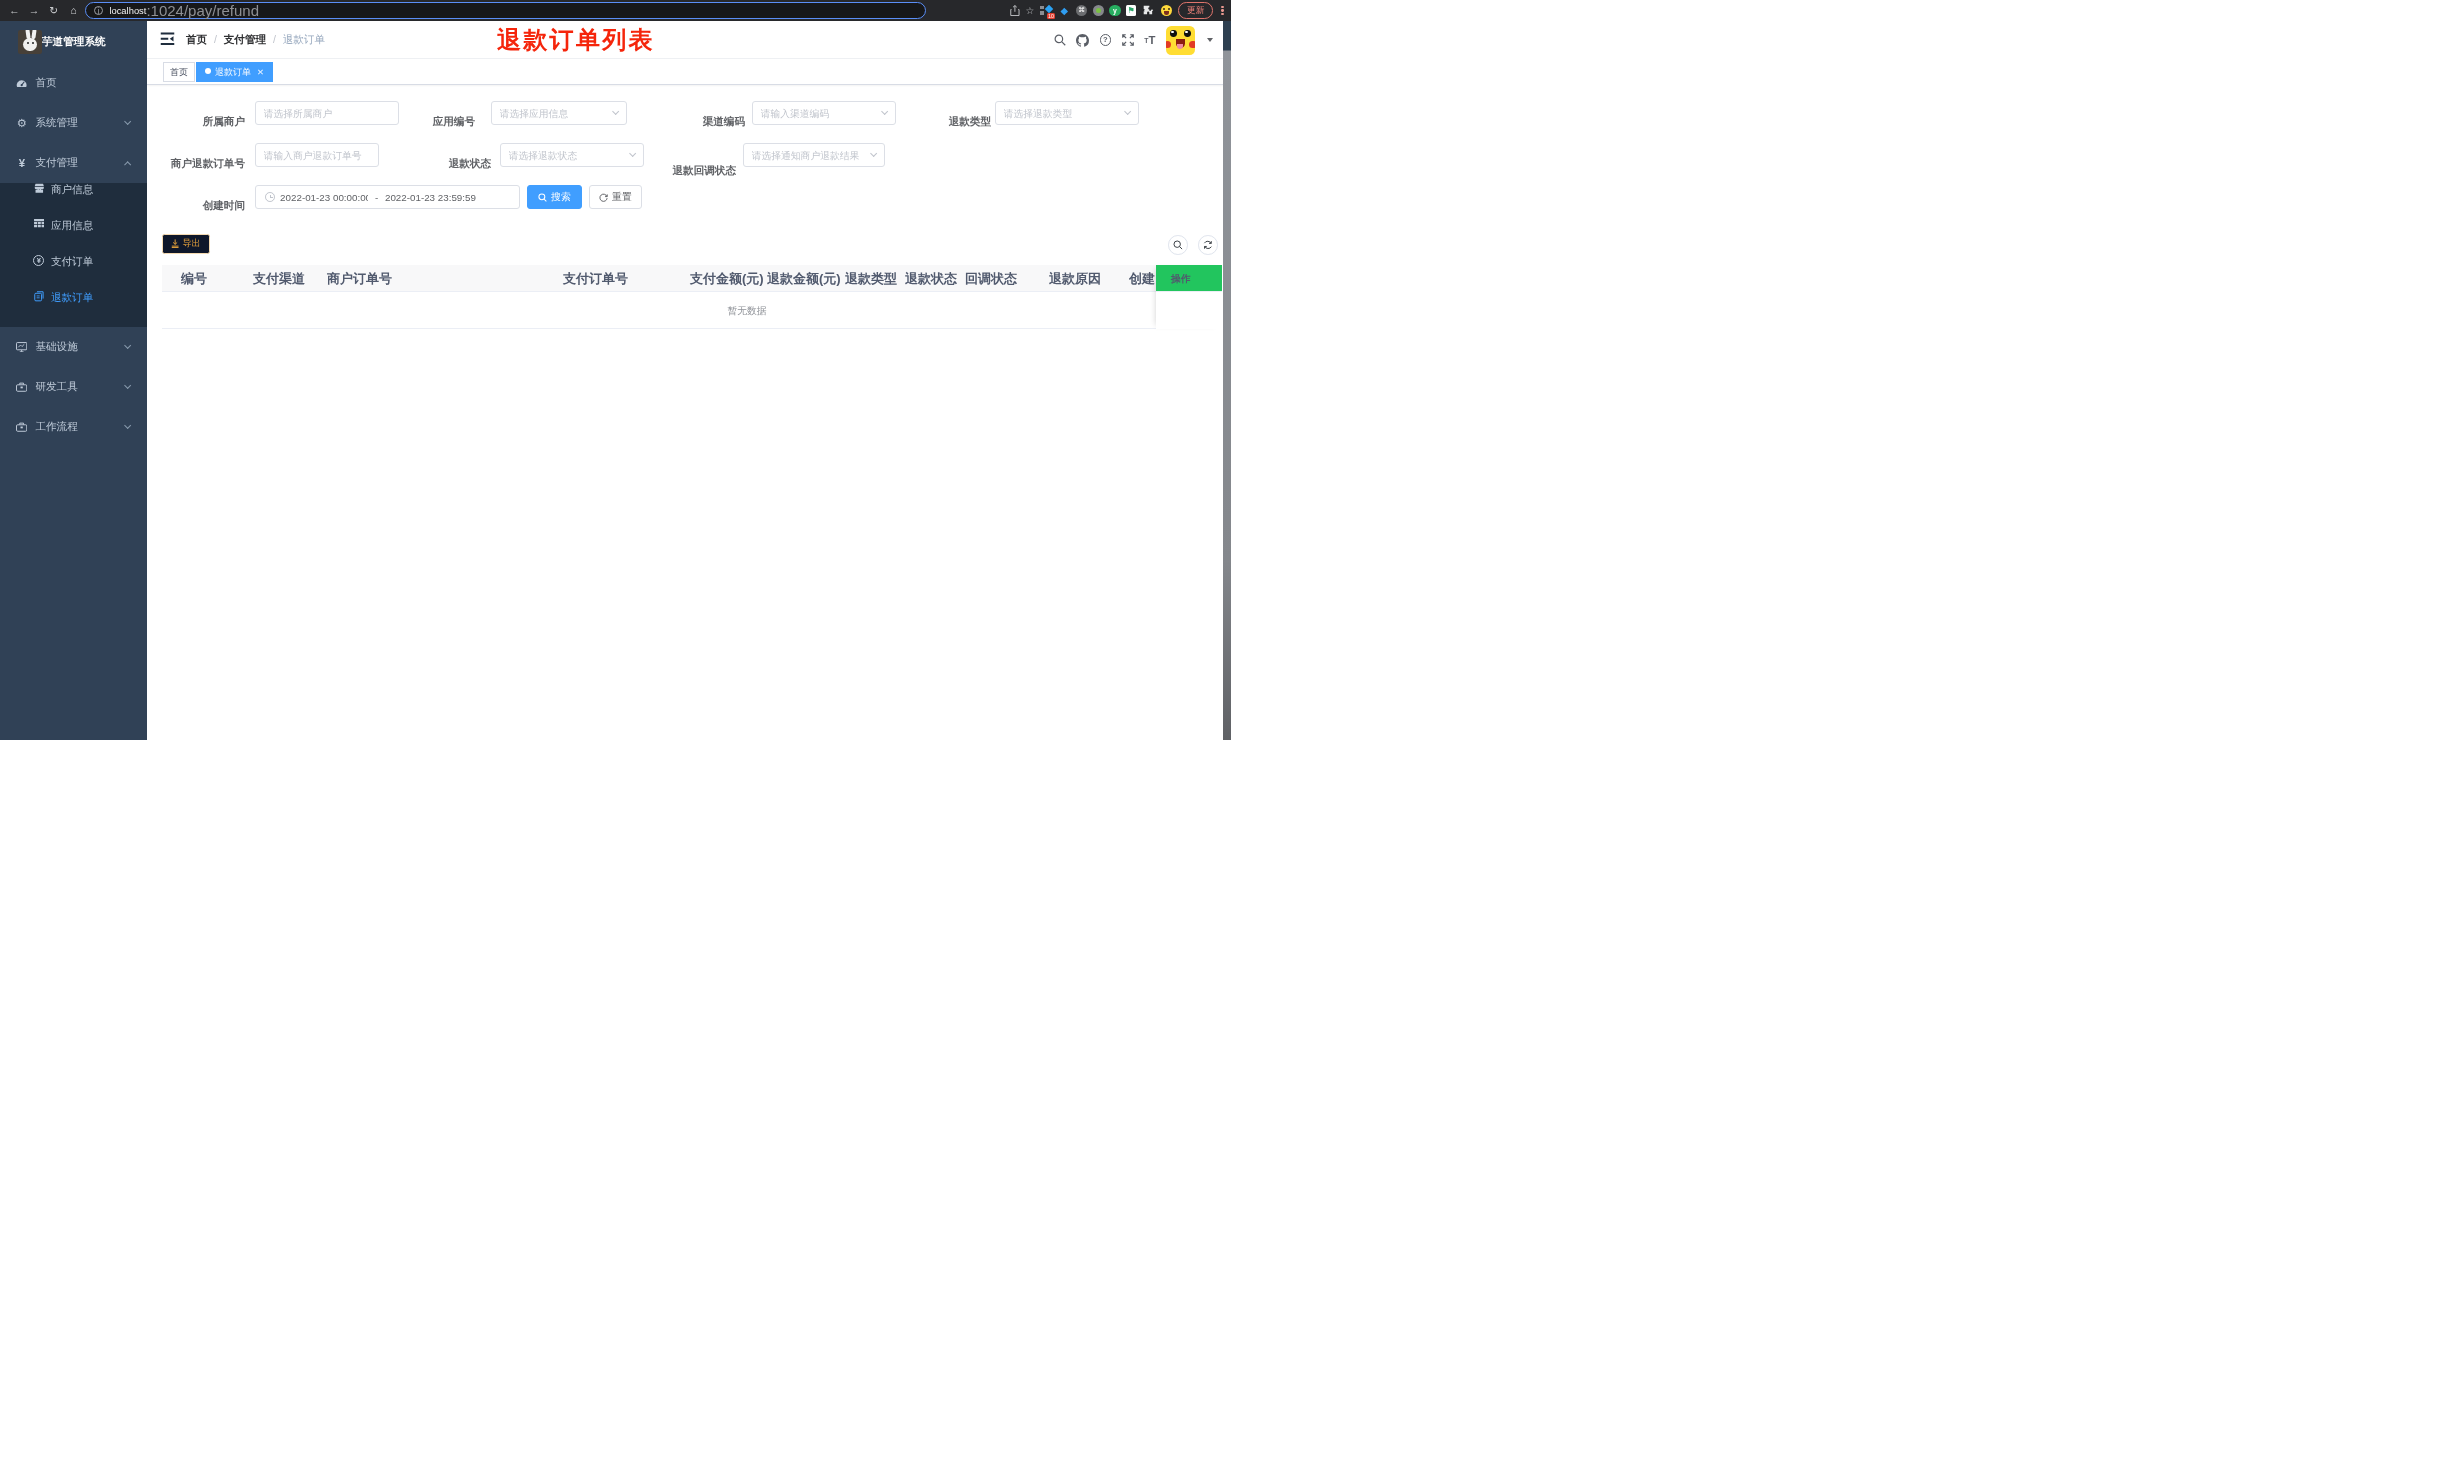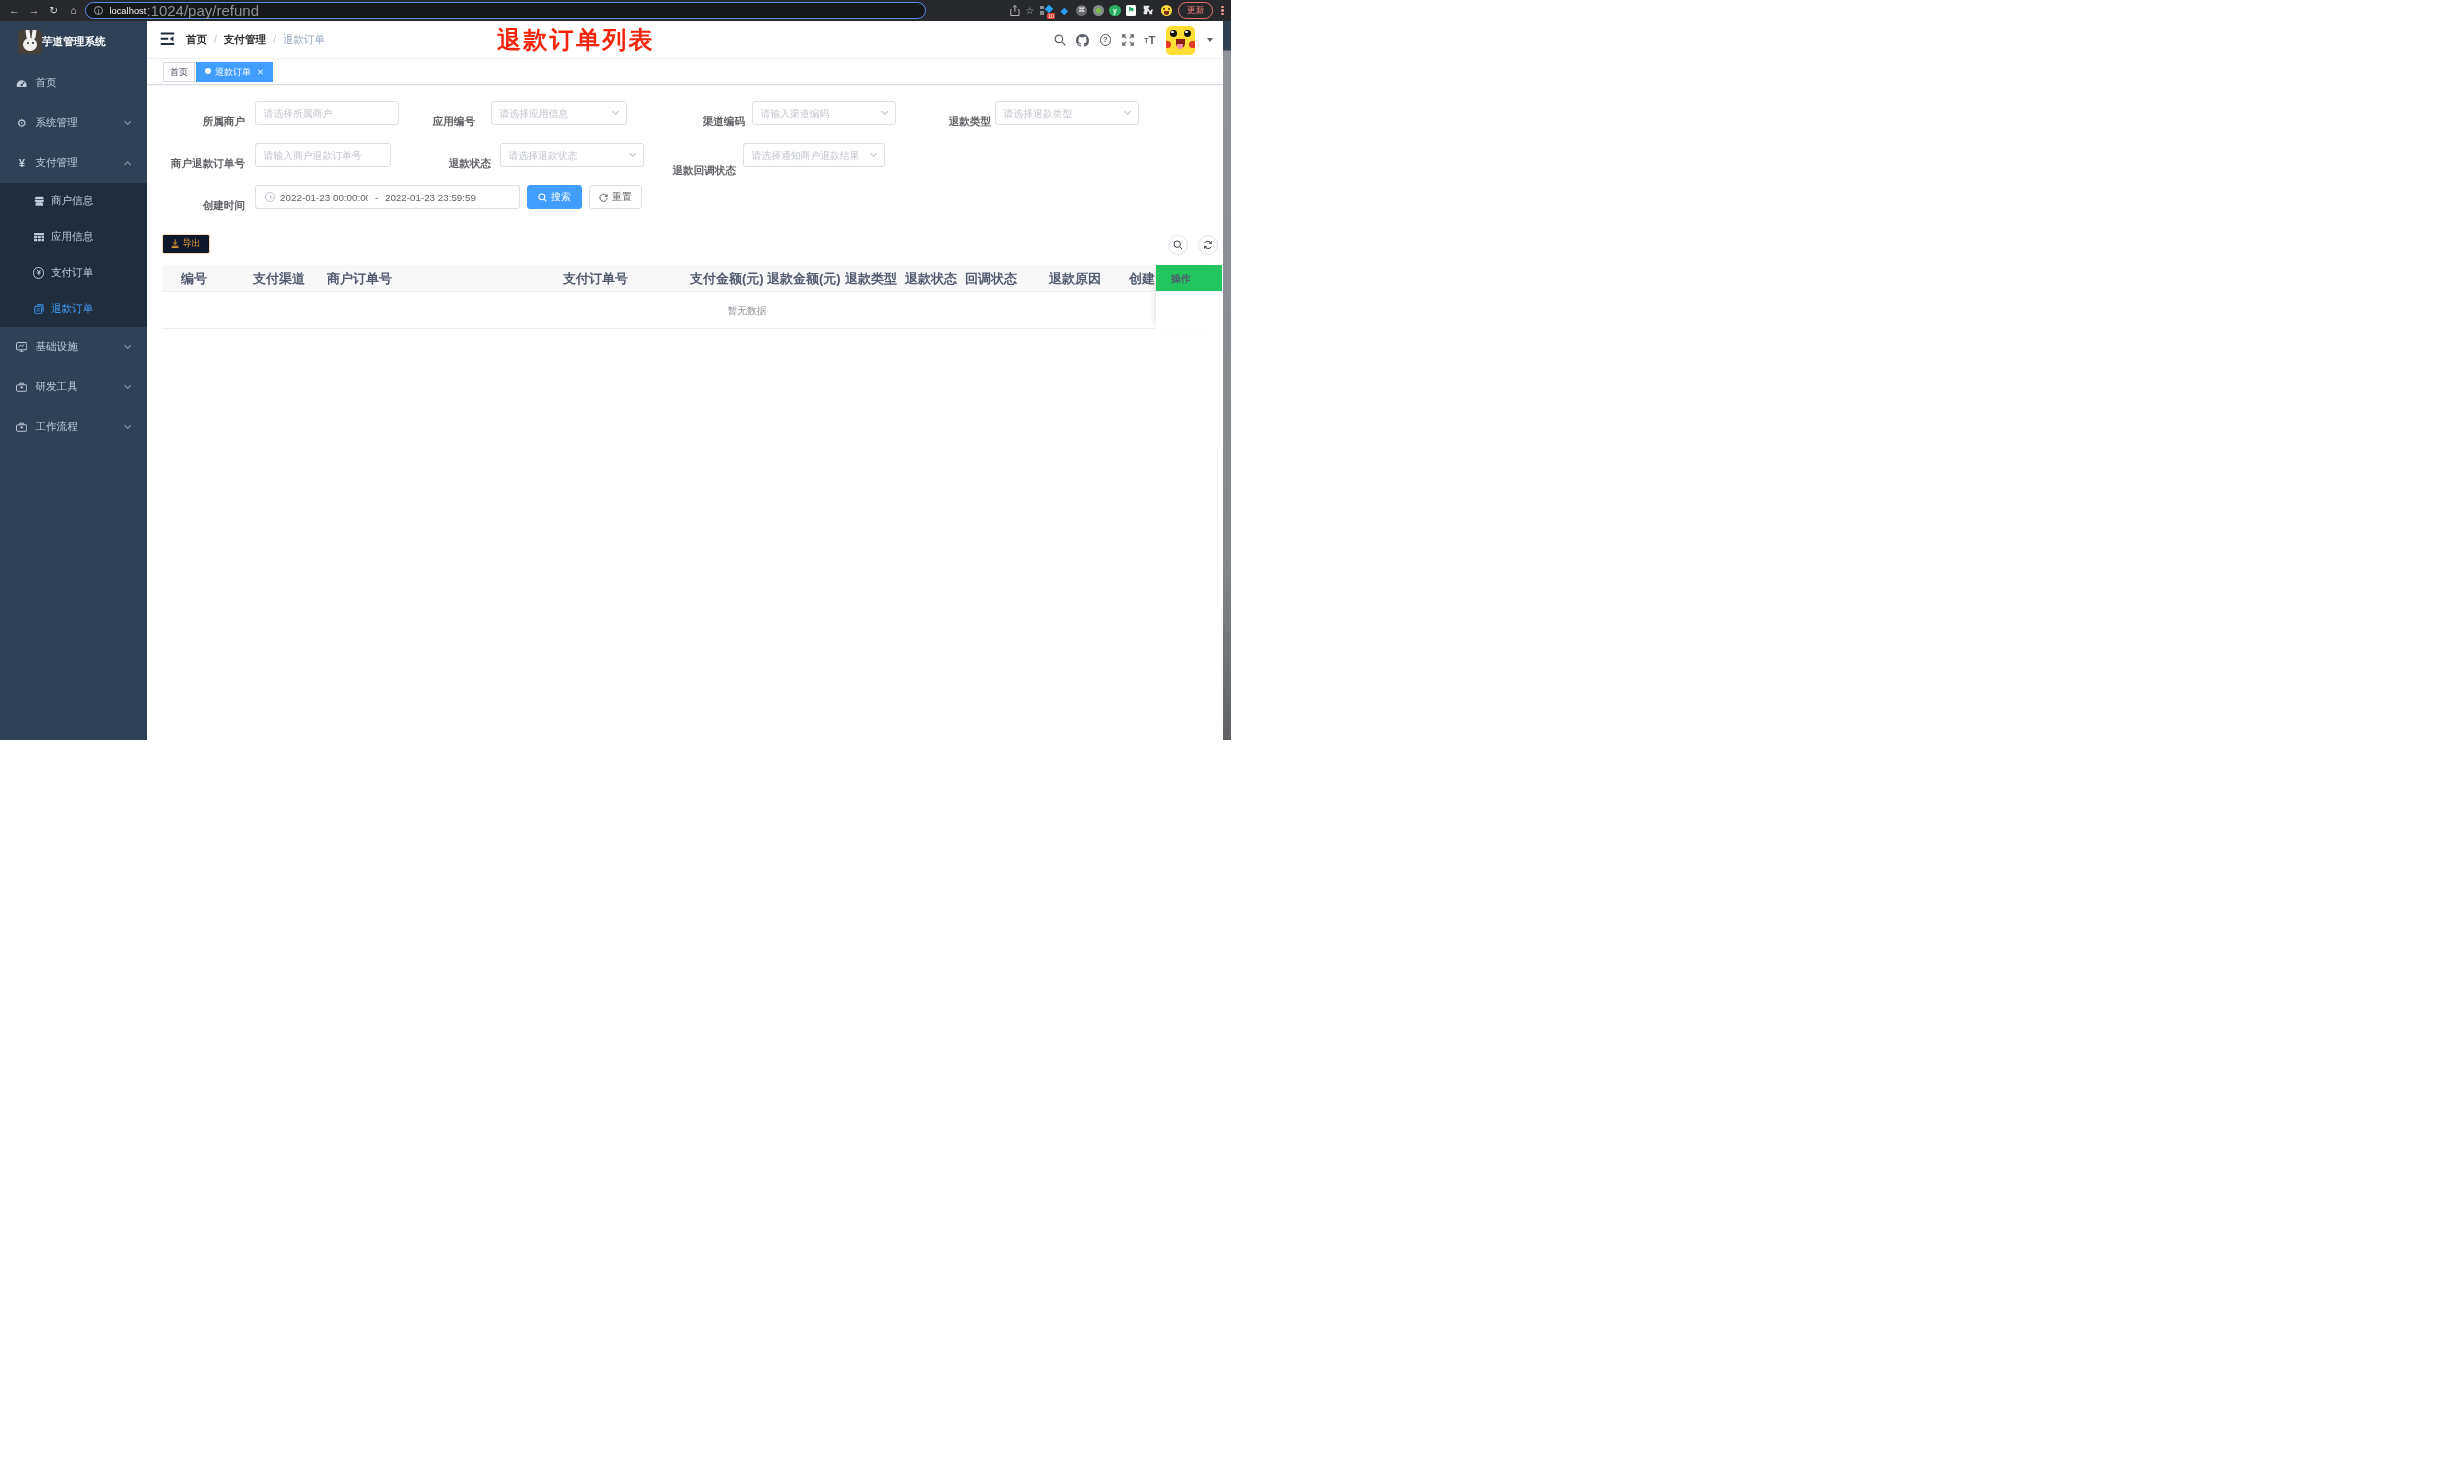--- a/index.html
+++ b/index.html
@@ -35,21 +35,21 @@
   .sidebar { position:absolute; left:0; top:21px; width:147px; bottom:0; background:#304156; }
   .logo-row { height:42px; display:flex; align-items:center; padding-left:18px; }
   .logo-img { width:24px; height:24px; border-radius:2.3px; background:#474038; position:relative; overflow:hidden; flex:0 0 auto;}
   .logo-img .head { position:absolute; left:5.3px; top:7.6px; width:13.6px; height:13.6px; background:#f2f1ef; border-radius:50%; }
   .logo-img .ear { position:absolute; width:3.8px; height:9.8px; background:#f2f1ef; border-radius:2.3px; top:-0.8px; }
   .logo-img .eye { position:absolute; width:2.3px; height:2.3px; background:#222; border-radius:50%; top:12px; }
   .logo-title { color:#fff; font-size:10.6px; font-weight:bold; }
   .menu-item { height:40px; display:flex; align-items:center; padding-left:15px; color:#bfcbd9; font-size:10.6px; cursor:pointer; position:relative; }
   .menu-item .mi-ic { width:13.6px; text-align:center; margin-right:6.8px; color:#bfcbd9; font-size:9.8px; display:inline-flex; justify-content:center;}
   .submenu { background:#1f2d3d; }
-  .sub-item { height:36px; display:flex; align-items:center; padding-left:32px; color:#bfcbd9; font-size:10.6px; cursor:pointer; }
+  .sub-item { height:36px; display:flex; padding-left:32px; color:#bfcbd9; font-size:10.6px; cursor:pointer; }
   .sub-item .mi-ic { width:13.6px; text-align:center; margin-right:5.3px; font-size:9px; display:inline-flex; justify-content:center;}
   .sub-item.active, .sub-item.active .mi-ic { color:#409eff; }
   .chev { position:absolute; right:16.6px; width:5.3px; height:5.3px; border-right:1.1px solid #889aad; border-bottom:1.1px solid #889aad; }
   .chev.down { transform:rotate(45deg); top:16px; }
   .chev.up { transform:rotate(-135deg); top:19px; }
   .yen-circle { width:11.3px; height:11.3px; border:1.1px solid #bfcbd9; border-radius:50%; font-size:7.6px; line-height:9px; text-align:center; color:#bfcbd9; font-weight:bold;}
 
   
   .navbar { position:absolute; left:147px; top:21px; right:0; height:38px; background:#fff; border-bottom:0.8px solid #eef0f3; }
   .hamburger { position:absolute; left:13px; top:11.3px; width:15px; height:15px; cursor:pointer; }
@@ -345,21 +345,21 @@
     <span class="sel-chev"></span>
   </div>
 
   <span class="flabel" style="left:908px;top:101px;width:83px">退款类型</span>
   <div class="fbox" style="left:995px;top:101px;width:144px">
     <input placeholder="请选择退款类型" style="">
     <span class="sel-chev"></span>
   </div>
 
   <span class="flabel" style="left:139px;top:143px;width:106px">商户退款订单号</span>
-  <div class="fbox" style="left:255px;top:143px;width:136px">
+  <div class="fbox" style="left:255px;top:143px;width:124px">
     <input placeholder="请输入商户退款订单号" style="">
   </div>
 
   <span class="flabel" style="left:408px;top:143px;width:83px">退款状态</span>
   <div class="fbox" style="left:500px;top:143px;width:144px">
     <input placeholder="请选择退款状态" style="">
     <span class="sel-chev"></span>
   </div>
 
   <span class="flabel" style="left:630px;top:150px;width:106px">退款回调状态</span>

